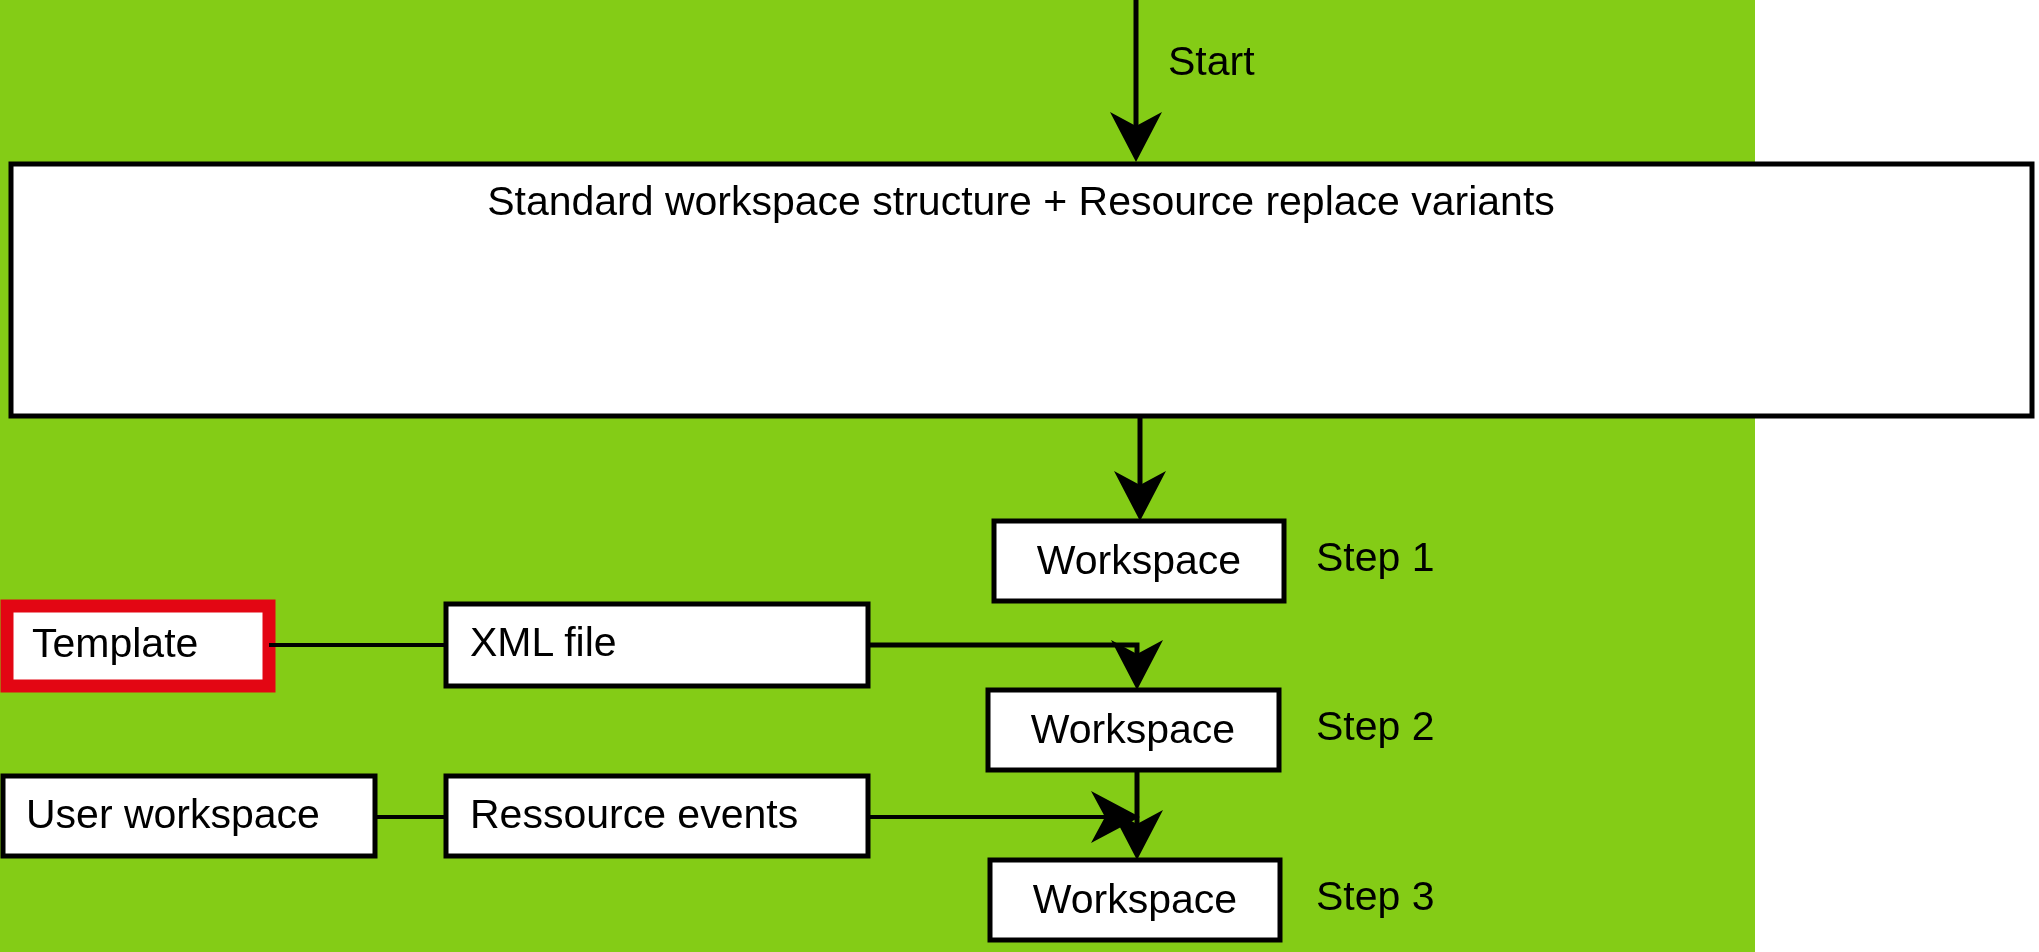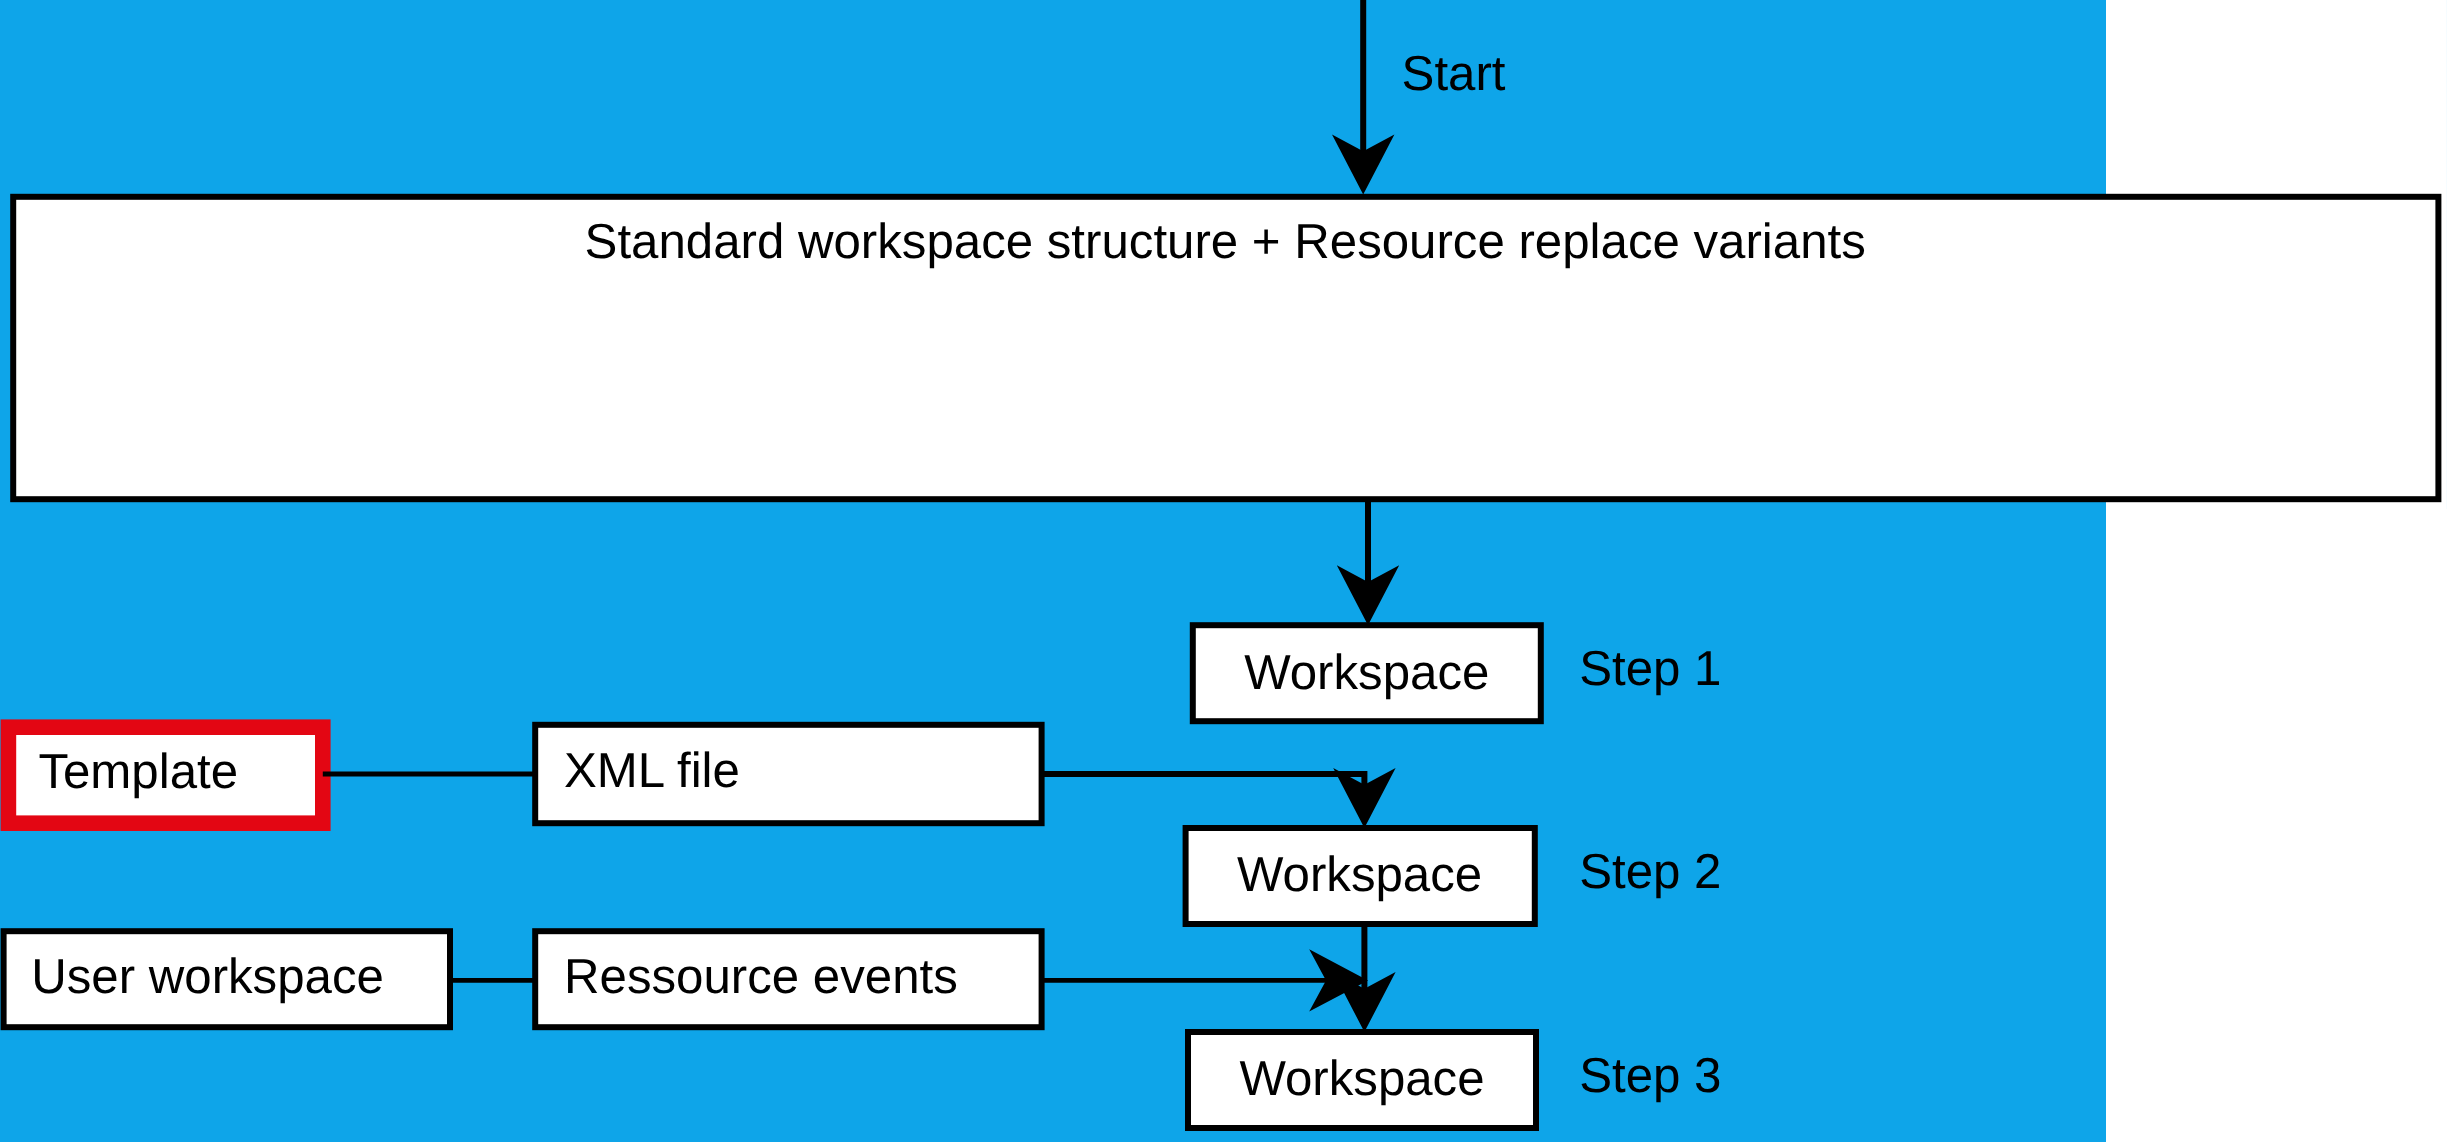--- a/index.html
+++ b/index.html
@@ -10,21 +10,21 @@
   body {
     width: 2039px;
     height: 952px;
     overflow: hidden;
     font-family: "Liberation Sans", sans-serif;
   }
   #diagram-root {
     position: relative;
     width: 1755px;
     height: 952px;
-    background: #0ea5e9;
+    background: #84cc16;
   }
   svg.flow {
     position: absolute;
     top: 0;
     left: 0;
     width: 2039px;
     height: 952px;
     display: block;
   }
   .node-rect {

